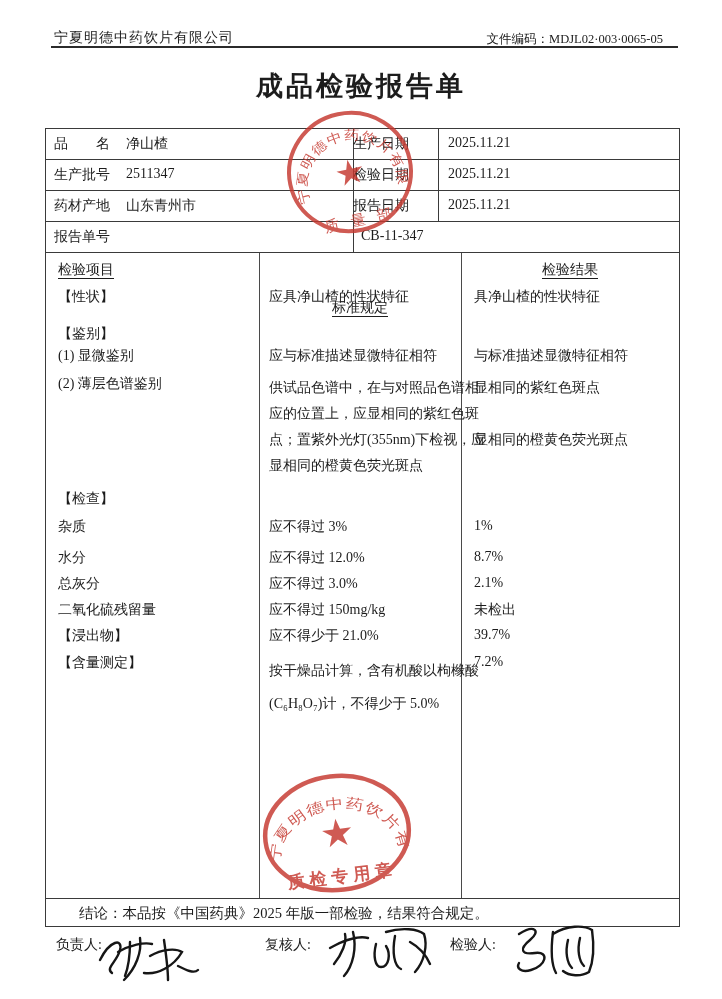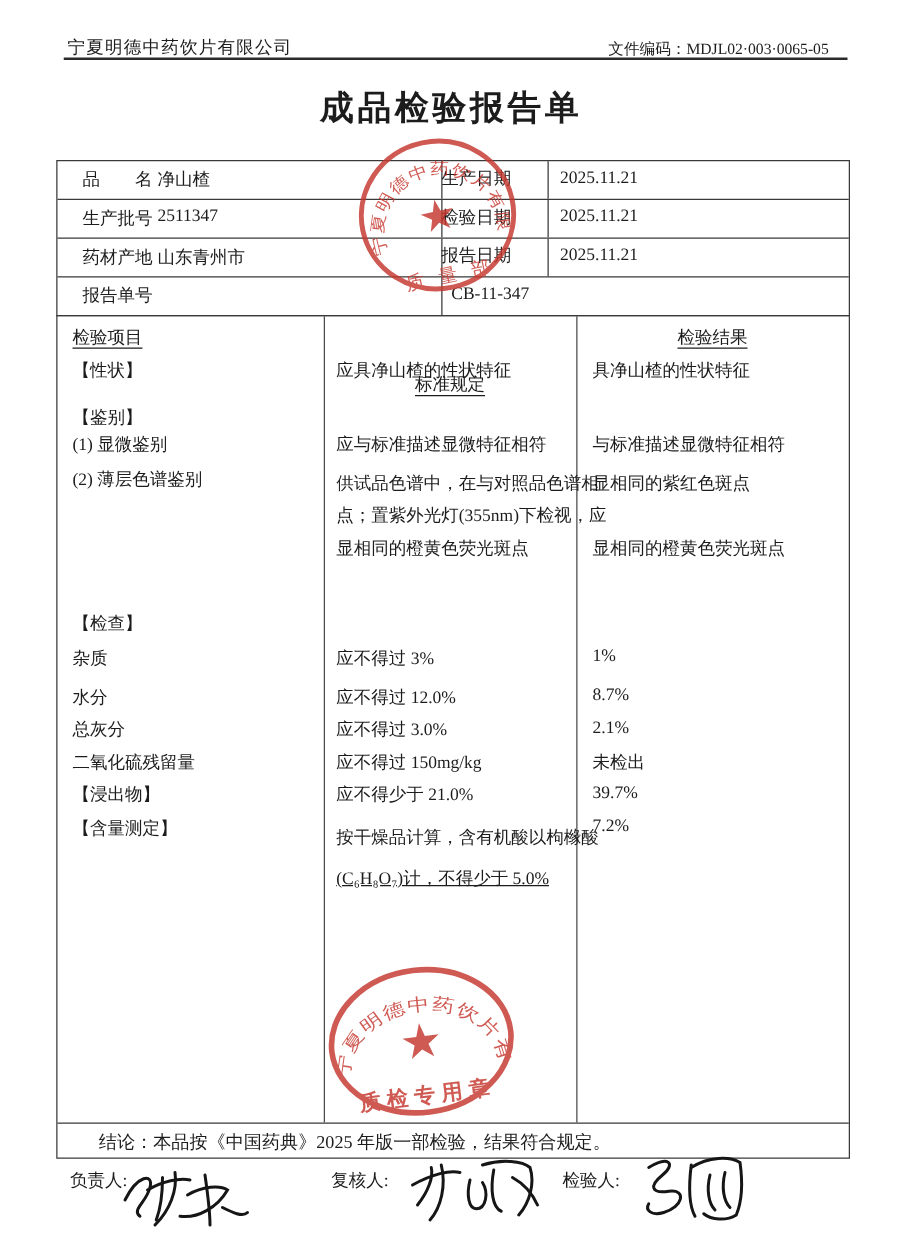--- a/index.html
+++ b/index.html
@@ -10,21 +10,21 @@
   .hdr-code{position:absolute;right:59px;top:31px;font-size:12.5px;margin-left:32px;}
   .hdr-rule{position:absolute;left:51px;right:44px;top:46px;height:2px;background:#2b2b2b;}
   
   .title{position:absolute;left:0;right:0;top:68px;text-align:center;font-size:27px;
          font-weight:bold;letter-spacing:3px;}
   
   .info{position:absolute;left:45px;top:128px;width:633px;border:1px solid #3a3a3a;}
   .irow{position:relative;height:30px;border-bottom:1px solid #3a3a3a;font-size:14px;}
   .irow:last-child{border-bottom:none;}
   .ic1{position:absolute;left:0;top:0;bottom:0;width:307px;border-right:1px solid #3a3a3a;}
-  .ilabel{position:absolute;left:20px;top:6px;white-space:pre;}
+  .ilabel{position:absolute;left:8px;top:6px;white-space:pre;}
   .ivalue{position:absolute;left:80px;top:6px;white-space:nowrap;}
   .ic2{position:absolute;left:307px;top:0;bottom:0;width:85px;border-right:1px solid #3a3a3a;
        text-align:left;line-height:30px;white-space:nowrap;}
   .ic3{position:absolute;left:392px;top:0;bottom:0;right:0;}
   .ic3 span{position:absolute;left:10px;top:6px;white-space:nowrap;}
   .ic-merge{position:absolute;left:307px;top:0;bottom:0;right:0;}
   .ic-merge span{position:absolute;left:8px;top:6px;white-space:nowrap;}
   
   .mt{position:absolute;left:45px;top:252px;width:633px;height:673px;border:1px solid #3a3a3a;}
   .vline{position:absolute;top:0;width:1px;height:645px;background:#4a4a4a;}
@@ -125,20 +125,21 @@
     </div>
     <div class="mt-row" style="top:94px;">
       <span class="mt-c1">(1) 显微鉴别</span>
       <span class="mt-c2">应与标准描述显微特征相符</span>
       <span class="mt-c3">与标准描述显微特征相符</span>
     </div>
     <div class="mt-row" style="top:122px;">
       <span class="mt-c1">(2) 薄层色谱鉴别</span>
       <span class="mt-c2">
         <span class="line" style="display:block;">供试品色谱中，在与对照品色谱相</span>
+        <span class="line" style="display:block;">应的位置上，应显相同的紫红色斑</span>
         <span class="line" style="display:block;">点；置紫外光灯(355nm)下检视，应</span>
         <span class="line" style="display:block;">显相同的橙黄色荧光斑点</span>
       </span>
       <span class="mt-c3">
         <span class="line" style="display:block;">显相同的紫红色斑点</span>
         <span class="line res-gap" style="display:block;">显相同的橙黄色荧光斑点</span>
       </span>
     </div>
     <div class="mt-row" style="top:237px;">
       <span class="mt-c1">【检查】</span>
@@ -165,21 +166,21 @@
     </div>
     <div class="mt-row" style="top:374px;">
       <span class="mt-c1">【浸出物】</span>
       <span class="mt-c2">应不得少于 21.0%</span>
       <span class="mt-c3">39.7%</span>
     </div>
     <div class="mt-row" style="top:401px;">
       <span class="mt-c1">【含量测定】</span>
       <span class="mt-c2">
         <span class="line-tall" style="display:block;">按干燥品计算，含有机酸以枸橼酸</span>
-        <span class="line-tall" style="display:block;text-decoration:underline;">(C₆H₈O₇)计，不得少于 5.0%</span>
+        <span class="line-tall" style="display:block;">(C₆H₈O₇)计，不得少于 5.0%</span>
       </span>
       <span class="mt-c3">7.2%</span>
     </div>
 
     <div class="concl">
       <div class="concl-text">
         <b>结论：</b><span>本品按《中国药典》2025 年版一部检验，结果符合规定。</span>
       </div>
     </div>
   </div>

